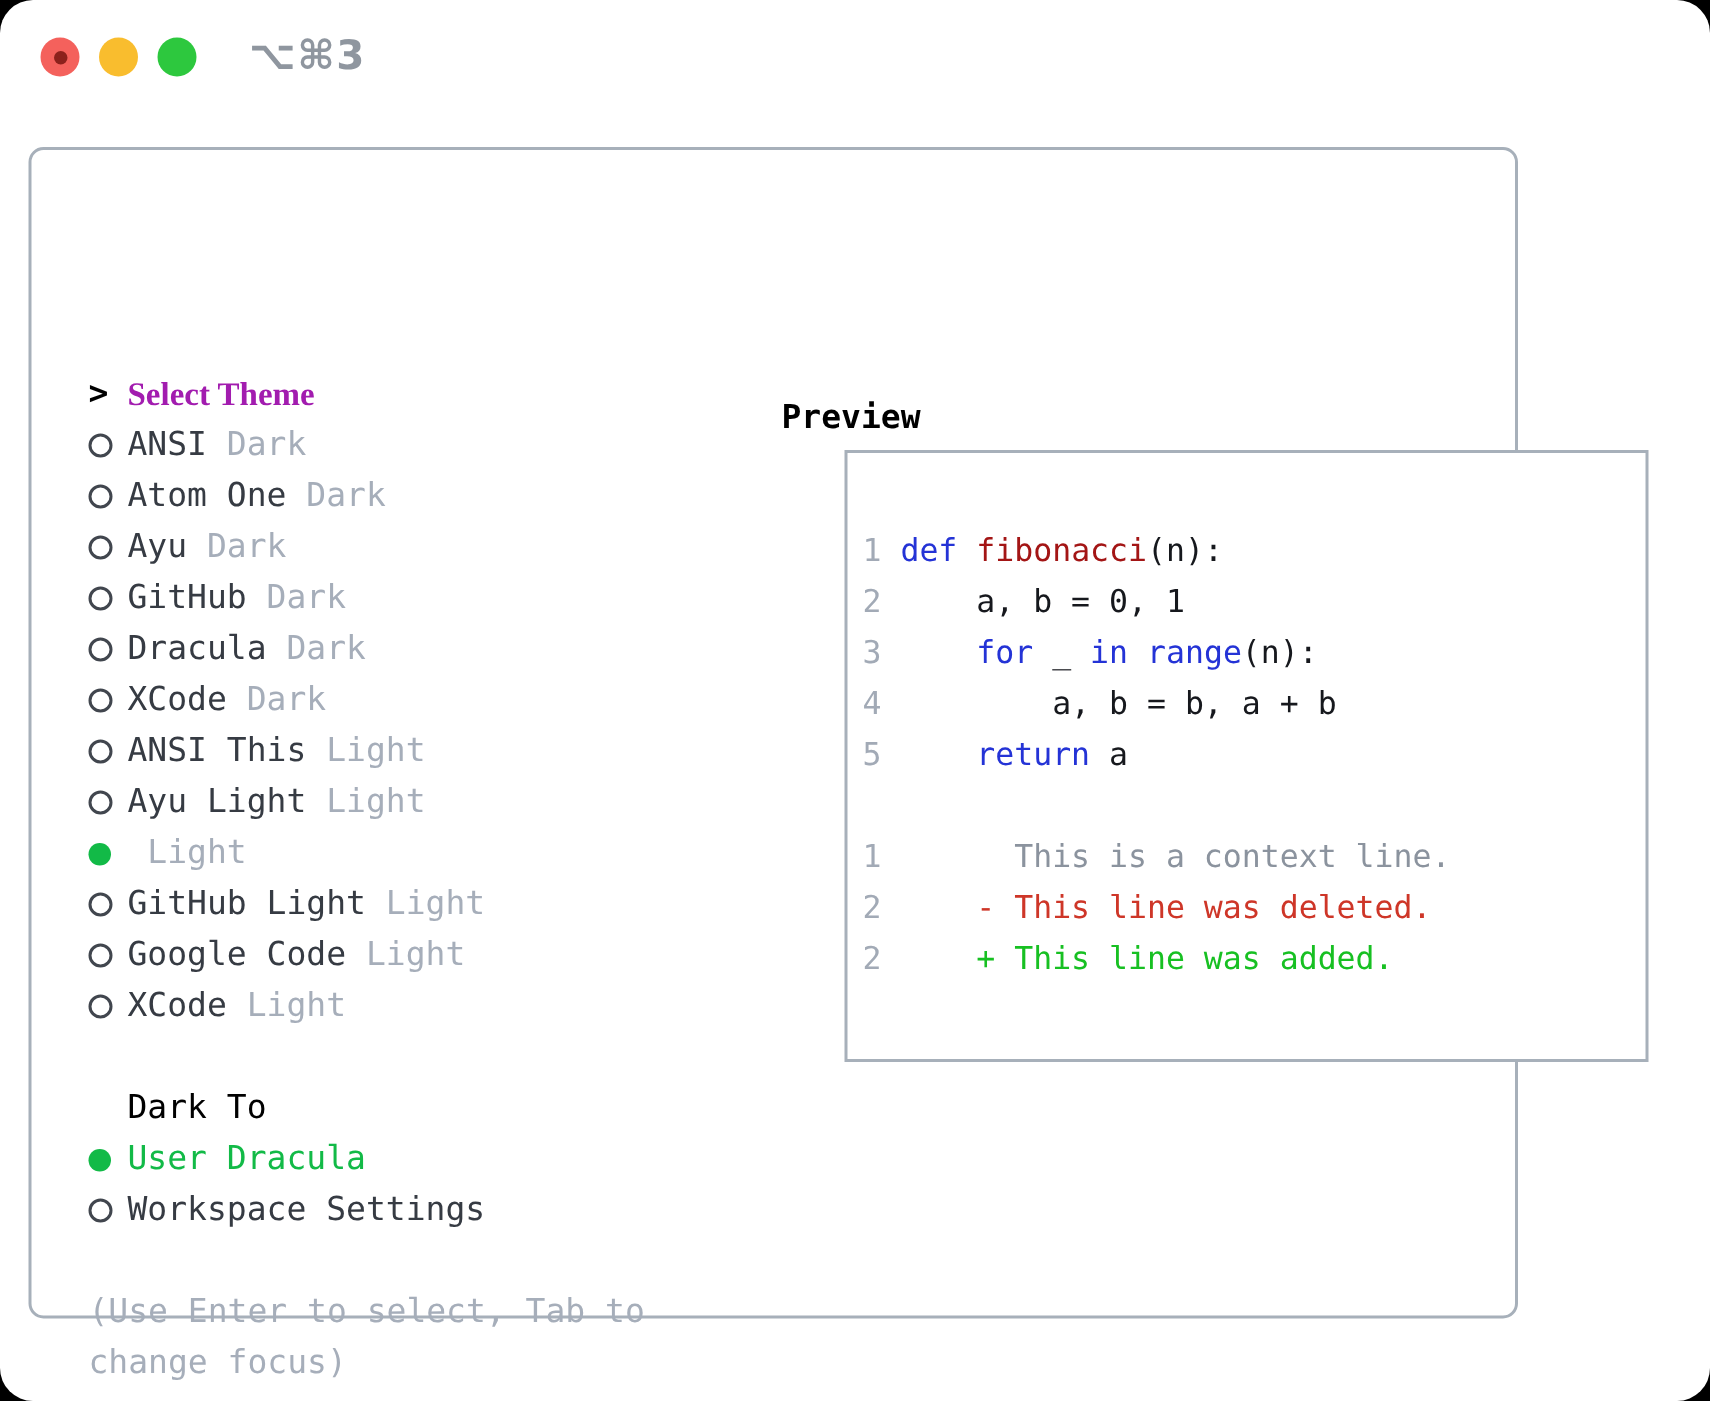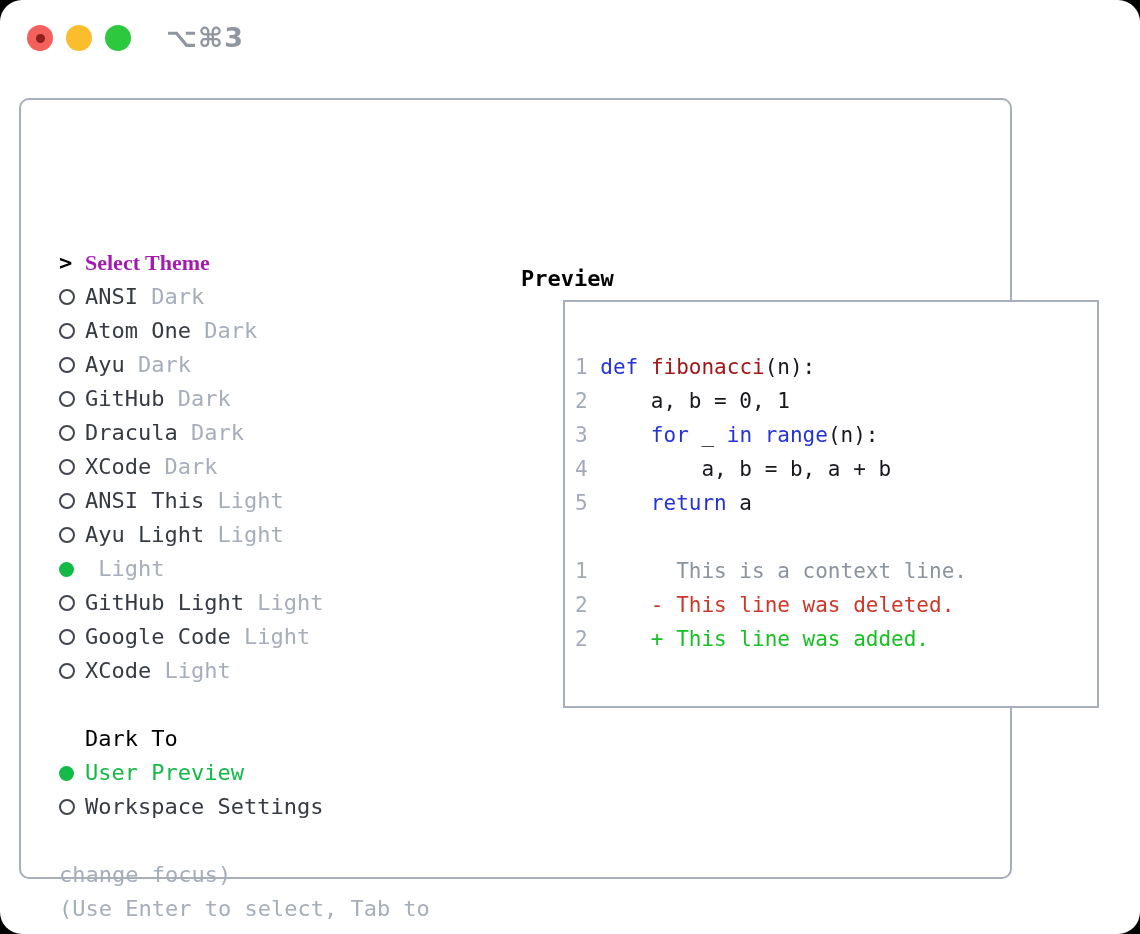--- a/index.html
+++ b/index.html
@@ -111,27 +111,27 @@
           <div class="row"><span class="marker"><span class="radio"></span></span><span class="theme-name">GitHub Light</span><span class="variant"> Light</span></div>
           <div class="row"><span class="marker"><span class="radio"></span></span><span class="theme-name">Google Code</span><span class="variant"> Light</span></div>
           <div class="row"><span class="marker"><span class="radio"></span></span><span class="theme-name">XCode</span><span class="variant"> Light</span></div>
         </div>
       <div class="spacer"></div>
       <div class="row">
         <span class="marker"></span>
         <span class="plain-title">Dark To</span>
       </div>
       <div id="apply-container">
-          <div class="row"><span class="marker"><span class="radio on"></span></span><span class="opt-label sel">User Preview</span></div>
+          <div class="row"><span class="marker"><span class="radio on"></span></span><span class="opt-label sel">User Dracula</span></div>
           <div class="row"><span class="marker"><span class="radio"></span></span><span class="opt-label">Workspace Settings</span></div>
         </div>
       <div class="spacer"></div>
       <div id="help-container">
+          <div class="help-line">(Use Enter to select, Tab to</div>
           <div class="help-line">change focus)</div>
-          <div class="help-line">(Use Enter to select, Tab to</div>
         </div>
     </div>
 
     <div class="preview-title">Preview</div>
     <div class="preview-box">
       <div class="code" id="code-container"><div class="line"><span class="ln">1</span><span class="tk-keyword">def</span><span class="tk-plain"> </span><span class="tk-function">fibonacci</span><span class="tk-plain">(n):</span></div><div class="line"><span class="ln">2</span><span class="tk-plain">    a, b = 0, 1</span></div><div class="line"><span class="ln">3</span><span class="tk-plain">    </span><span class="tk-keyword">for</span><span class="tk-plain"> _ </span><span class="tk-keyword">in</span><span class="tk-plain"> </span><span class="tk-keyword">range</span><span class="tk-plain">(n):</span></div><div class="line"><span class="ln">4</span><span class="tk-plain">        a, b = b, a + b</span></div><div class="line"><span class="ln">5</span><span class="tk-plain">    </span><span class="tk-keyword">return</span><span class="tk-plain"> a</span></div><div class="line"><span class="ln"></span></div><div class="line"><span class="ln">1</span><span class="tk-context">      This is a context line.</span></div><div class="line"><span class="ln">2</span><span class="tk-deleted">    - This line was deleted.</span></div><div class="line"><span class="ln">2</span><span class="tk-added">    + This line was added.</span></div></div>
     </div>
 
   </div>
 </div>

